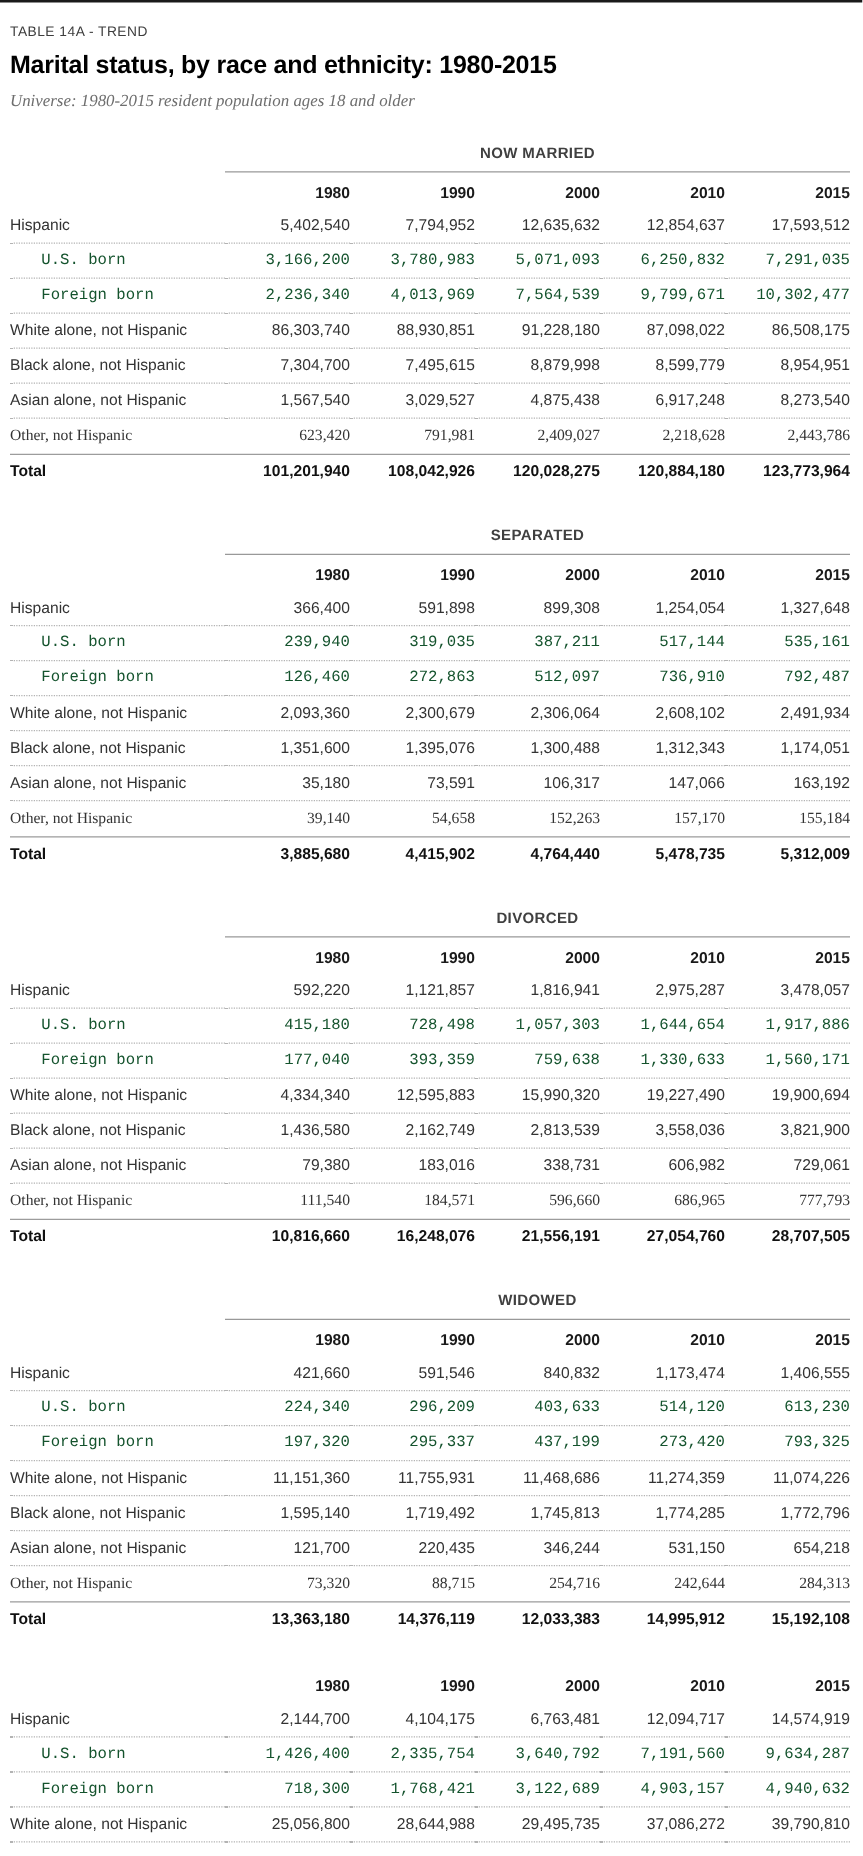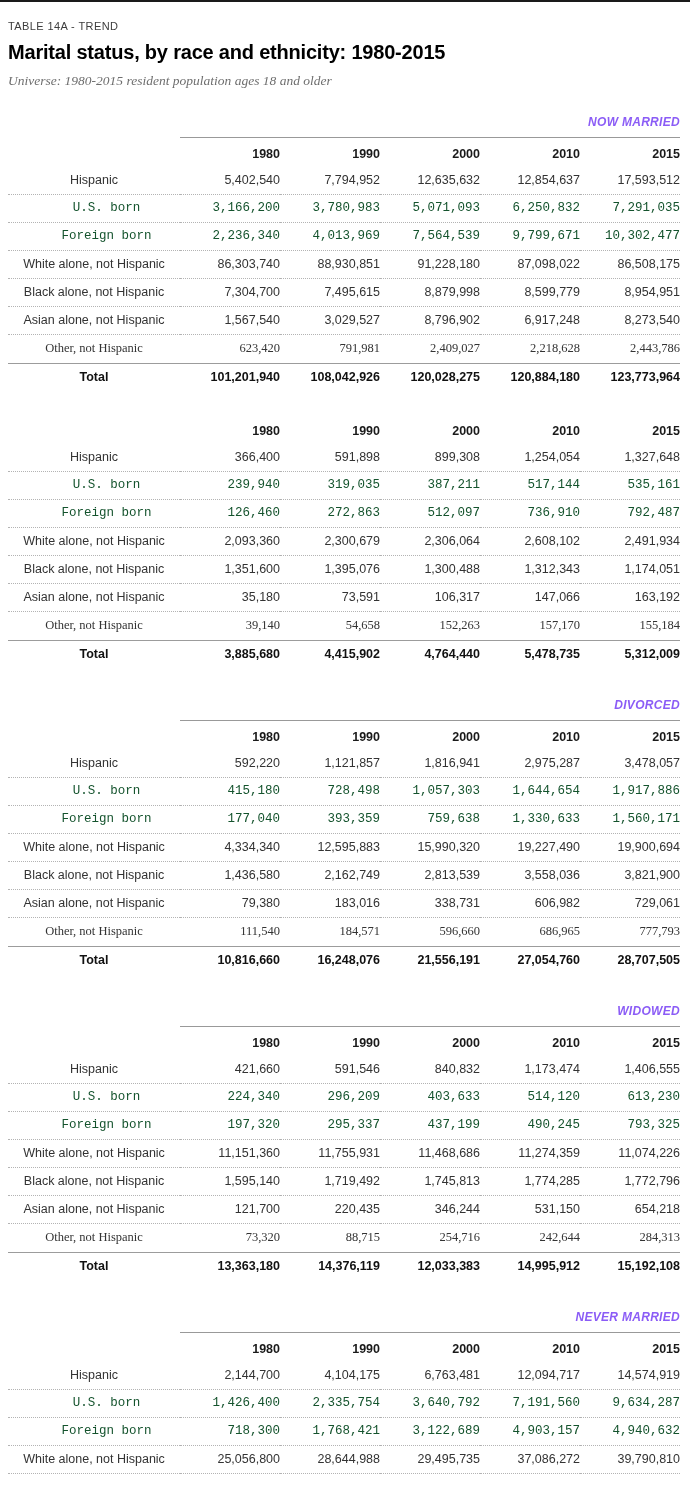--- a/index.html
+++ b/index.html
@@ -44,36 +44,35 @@
   table.sec col.c-label { width: 172px; }
   table.sec th, table.sec td {
     padding: 6px 0 7px 0;
     text-align: right;
     font-weight: normal;
     color: #333;
     white-space: nowrap;
     overflow: visible;
   }
   table.sec .sec-title {
-    text-align: right;
+    text-align: center;
     font-weight: bold;
     font-size: 12px;
-    color: #8b5cf6;
+    color: #404040;
     letter-spacing: 0.3px;
     border-bottom: 1px solid #999;
     padding-bottom: 8px;
-    font-style: italic;
   }
   table.sec tr.years th {
     font-weight: bold;
     color: #1a1a1a;
     padding-top: 9px;
     padding-bottom: 6px;
   }
-  table.sec td.lbl { text-align: center; }
+  table.sec td.lbl { text-align: left; }
   table.sec tr.r-main td { border-bottom: 1px dotted #b3b3b3; }
   table.sec tr.r-sub td {
     border-bottom: 1px dotted #b3b3b3;
     color: #14532d;
     font-family: Liberation Mono, monospace;
   }
   table.sec tr.r-sub td.lbl { padding-left: 25px; }
   table.sec tr.r-last td { border-bottom: 1px solid #9c9c9c; font-family: Liberation Serif, serif; }
   table.sec tr.r-total td {
     font-weight: bold;
@@ -153,21 +152,21 @@
             <td class="num">7,304,700</td>
             <td class="num">7,495,615</td>
             <td class="num">8,879,998</td>
             <td class="num">8,599,779</td>
             <td class="num">8,954,951</td>
           </tr>
           <tr class="r-main">
             <td class="lbl">Asian alone, not Hispanic</td>
             <td class="num">1,567,540</td>
             <td class="num">3,029,527</td>
-            <td class="num">8,796,902</td>
+            <td class="num">4,875,438</td>
             <td class="num">6,917,248</td>
             <td class="num">8,273,540</td>
           </tr>
           <tr class="r-last">
             <td class="lbl">Other, not Hispanic</td>
             <td class="num">623,420</td>
             <td class="num">791,981</td>
             <td class="num">2,409,027</td>
             <td class="num">2,218,628</td>
             <td class="num">2,443,786</td>
@@ -185,20 +184,24 @@
       <table class="sec">
         <colgroup>
           <col class="c-label">
           <col>
           <col>
           <col>
           <col>
           <col>
         </colgroup>
         <thead>
+          <tr>
+            <td></td>
+            <th class="sec-title" colspan="5">SEPARATED</th>
+          </tr>
           <tr class="years">
             <td></td>
             <th>1980</th>
             <th>1990</th>
             <th>2000</th>
             <th>2010</th>
             <th>2015</th>
           </tr>
         </thead>
         <tbody>
@@ -396,21 +399,21 @@
             <td class="num">296,209</td>
             <td class="num">403,633</td>
             <td class="num">514,120</td>
             <td class="num">613,230</td>
           </tr>
           <tr class="r-sub">
             <td class="lbl">Foreign born</td>
             <td class="num">197,320</td>
             <td class="num">295,337</td>
             <td class="num">437,199</td>
-            <td class="num">490,245</td>
+            <td class="num">273,420</td>
             <td class="num">793,325</td>
           </tr>
           <tr class="r-main">
             <td class="lbl">White alone, not Hispanic</td>
             <td class="num">11,151,360</td>
             <td class="num">11,755,931</td>
             <td class="num">11,468,686</td>
             <td class="num">11,274,359</td>
             <td class="num">11,074,226</td>
           </tr>
@@ -451,24 +454,20 @@
       <table class="sec">
         <colgroup>
           <col class="c-label">
           <col>
           <col>
           <col>
           <col>
           <col>
         </colgroup>
         <thead>
-          <tr>
-            <td></td>
-            <th class="sec-title" colspan="5">NEVER MARRIED</th>
-          </tr>
           <tr class="years">
             <td></td>
             <th>1980</th>
             <th>1990</th>
             <th>2000</th>
             <th>2010</th>
             <th>2015</th>
           </tr>
         </thead>
         <tbody>

